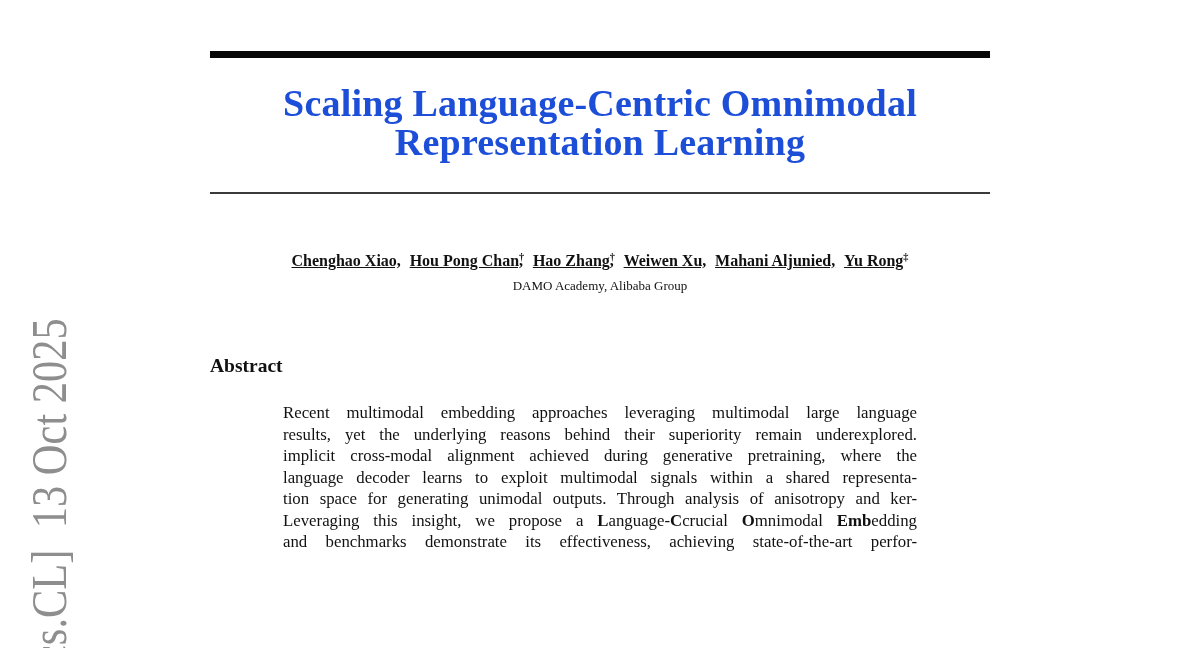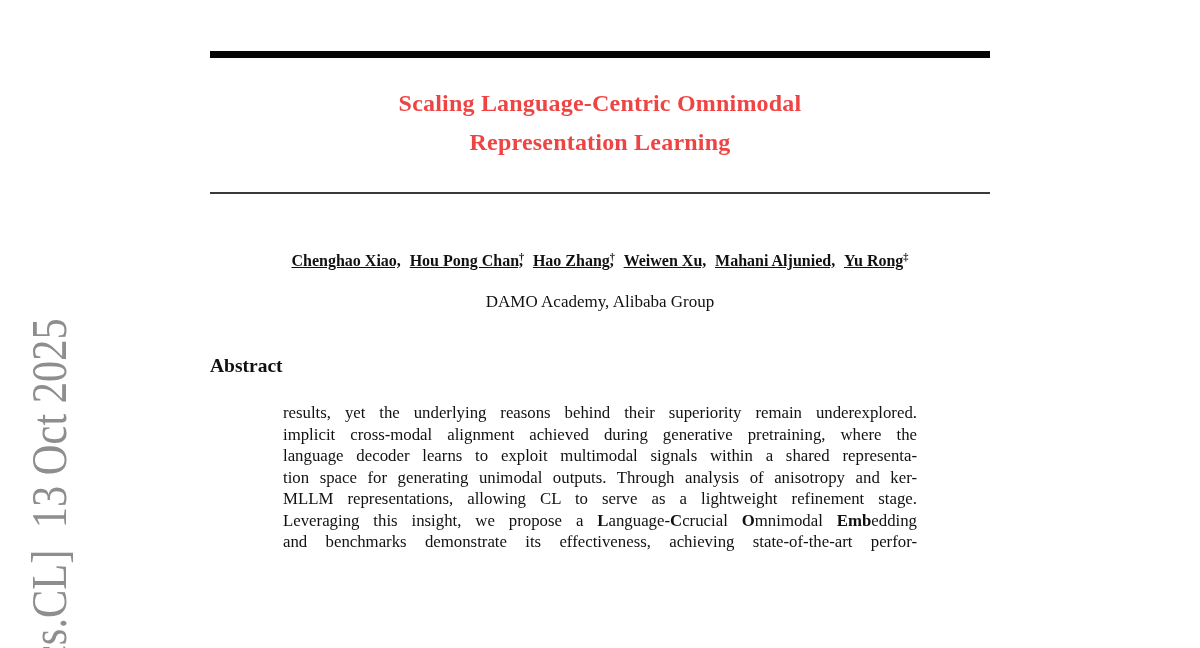--- a/index.html
+++ b/index.html
@@ -19,23 +19,23 @@
     width: 780px; height: 7px;
     background: #060606;
   }
 
   .paper-title {
     position: absolute;
     left: 210px; top: 84px;
     width: 780px;
     text-align: center;
     font-weight: bold;
-    font-size: 24px;
+    font-size: 38px;
     line-height: 39px;
-    color: #ef4444;
+    color: #1d4ed8;
     letter-spacing: 0.2px;
   }
 
   .mid-rule {
     position: absolute;
     left: 210px; top: 192px;
     width: 780px; height: 2px;
     background: #3a3a3a;
   }
 
@@ -57,23 +57,22 @@
     vertical-align: 0.55em;
     font-weight: bold;
   }
   .fnmark.overlap { margin-left: -0.40em; }
 
   .affiliation {
     position: absolute;
     left: 210px; top: 278px;
     width: 780px;
     text-align: center;
-    font-size: 17px;
+    font-size: 13px;
     font-weight: normal;
-    margin-top: 14px;
   }
 
   .abstract-heading {
     position: absolute;
     left: 210px; top: 355px;
     width: 780px;
     font-weight: bold;
     font-size: 19.5px;
   }
 
@@ -118,24 +117,24 @@
 
   <div class="mid-rule"></div>
 
   <div class="authors-line" id="authors-line"><span class="author-entry"><span>Chenghao Xiao,</span></span><span class="author-entry"><span>Hou Pong Chan,</span><span class="fnmark overlap">†</span></span><span class="author-entry"><span>Hao Zhang,</span><span class="fnmark overlap">†</span></span><span class="author-entry"><span>Weiwen Xu,</span></span><span class="author-entry"><span>Mahani Aljunied,</span></span><span class="author-entry"><span>Yu Rong</span><span class="fnmark">‡</span></span></div>
 
   <div class="affiliation">DAMO Academy, Alibaba Group</div>
 
   <div class="abstract-heading">Abstract</div>
 
   <div class="abstract-body" id="abstract-body">
+      <div class="abs-line"><span>Recent multimodal embedding approaches leveraging multimodal large language</span></div>
       <div class="abs-line"><span>results, yet the underlying reasons behind their superiority remain underexplored.</span></div>
       <div class="abs-line"><span>implicit cross-modal alignment achieved during generative pretraining, where the</span></div>
       <div class="abs-line"><span>language decoder learns to exploit multimodal signals within a shared representa-</span></div>
       <div class="abs-line"><span>tion space for generating unimodal outputs. Through analysis of anisotropy and ker-</span></div>
-      <div class="abs-line"><span>MLLM representations, allowing CL to serve as a lightweight refinement stage.</span></div>
       <div class="abs-line"><span>Leveraging this insight, we propose a </span><span class="seg-b">L</span><span>anguage-</span><span class="seg-b">C</span><span>crucial </span><span class="seg-b">O</span><span>mnimodal </span><span class="seg-b">Emb</span><span>edding</span></div>
       <div class="abs-line"><span>and benchmarks demonstrate its effectiveness, achieving state-of-the-art perfor-</span></div>
     </div>
 
   <div class="arxiv-watermark">cs.CL]  13 Oct 2025</div>
 
 </div>
 
 </body></html>

